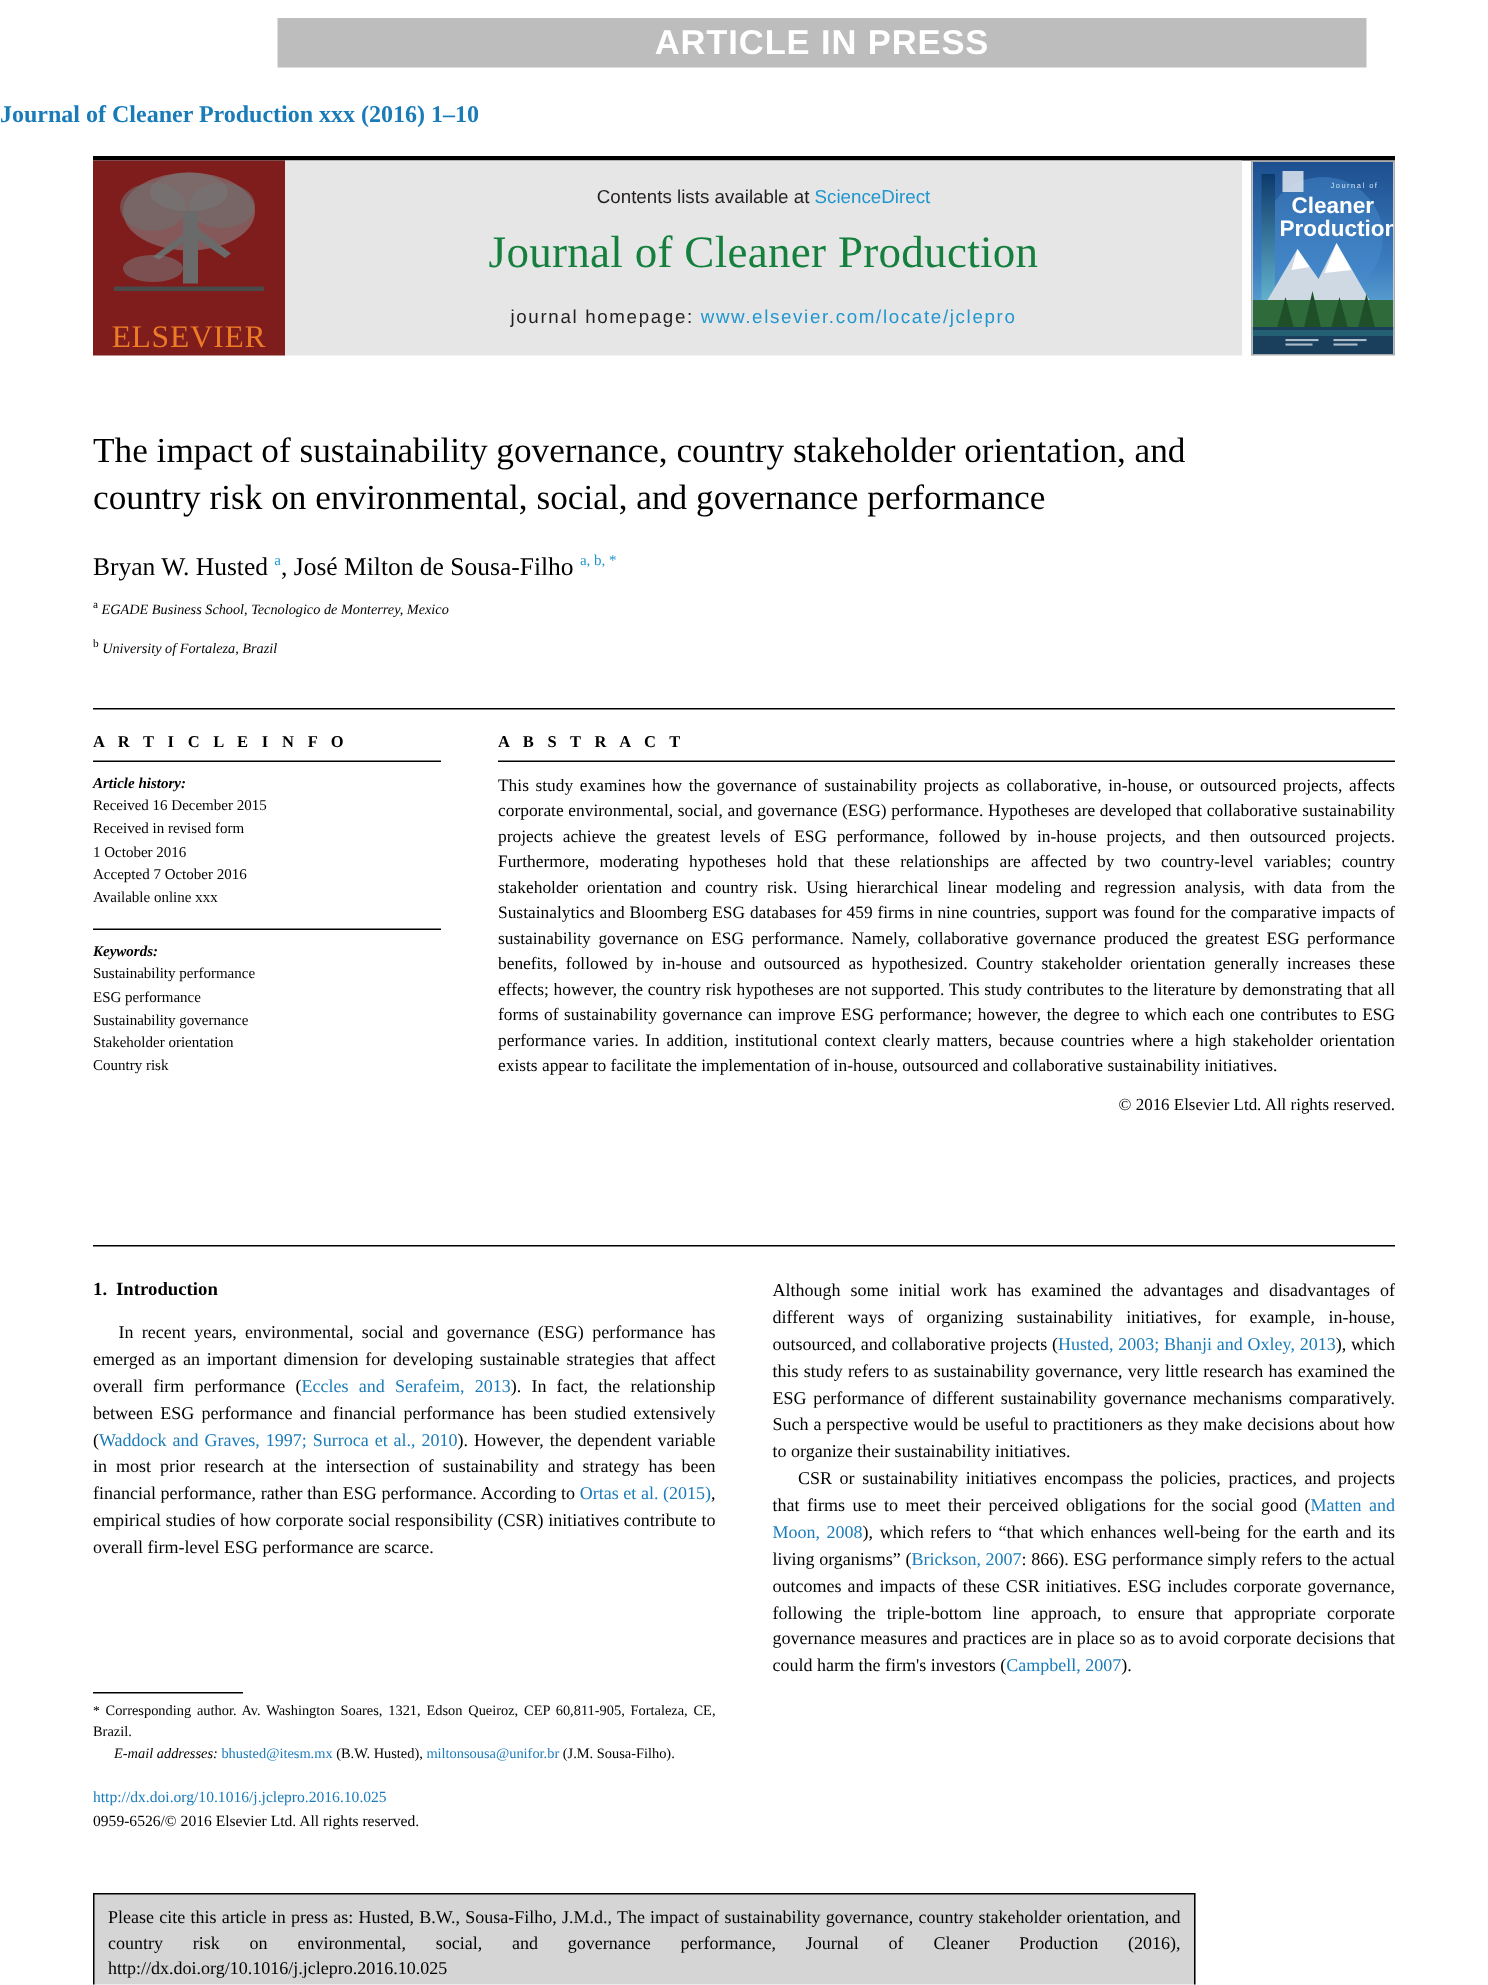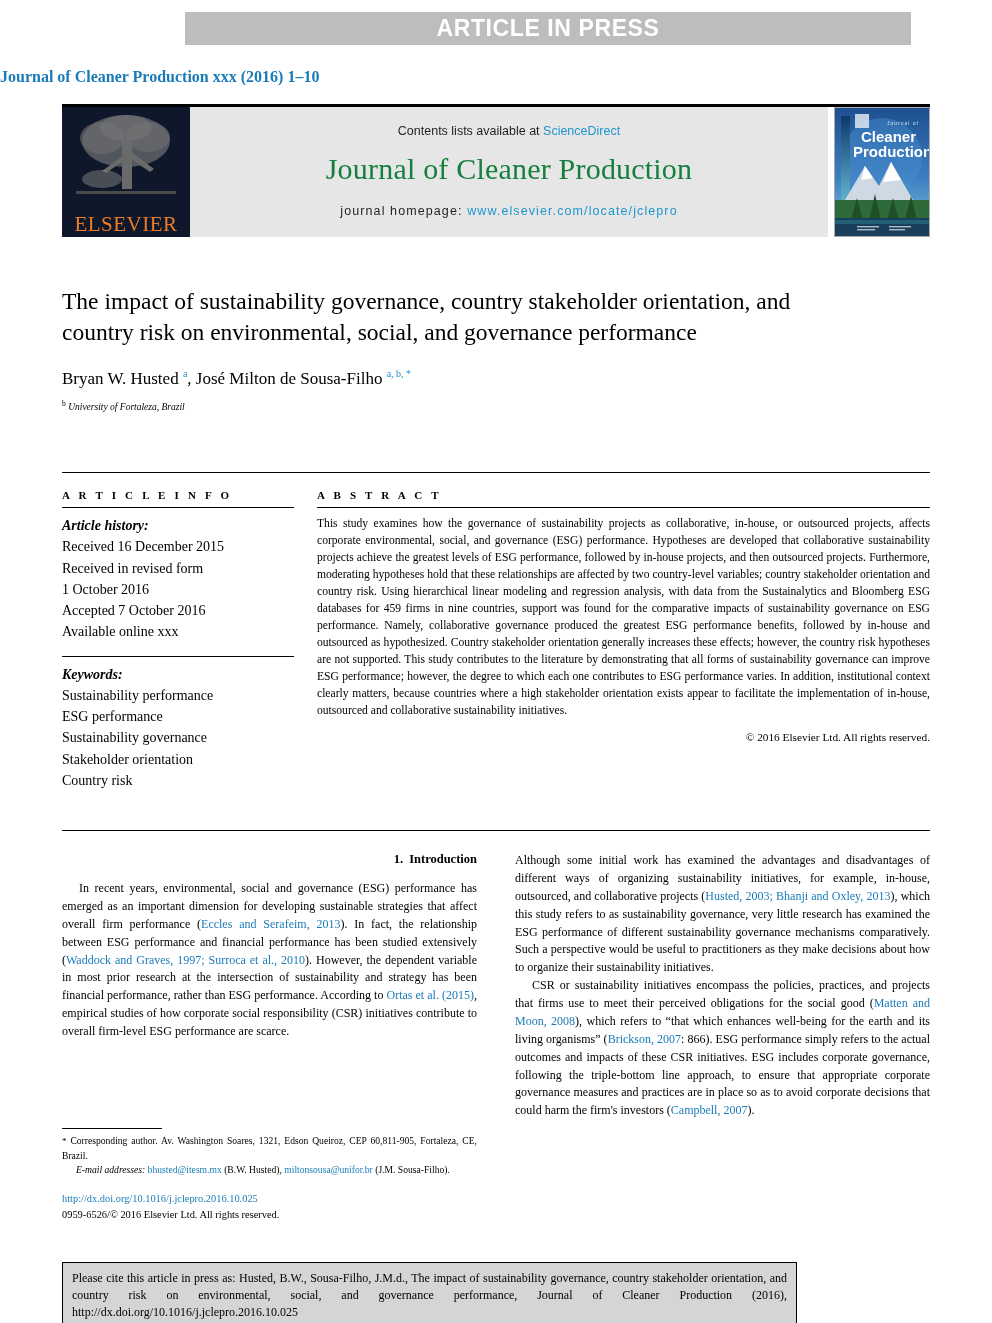--- a/index.html
+++ b/index.html
@@ -66,21 +66,21 @@
   }
   .masthead-inner {
     display: flex;
     height: 130px;
     align-items: stretch;
   }
   .elsevier-logo {
     width: 128px;
     flex: 0 0 128px;
     position: relative;
-    background: #0f172a;
+    background: #7f1d1d;
     display: flex;
     flex-direction: column;
     align-items: center;
     justify-content: flex-end;
     padding-bottom: 2px;
     box-sizing: border-box;
   }
   .tree-svg { position:absolute; top:4px; left:10px; }
   .elsevier-word {
     font-family: "Liberation Serif", serif;
@@ -159,30 +159,30 @@
   }
   .affil .sup-b { font-style: normal; font-size: 7.5px; vertical-align: super; }
 
   
   .rule-full {
     position: absolute; left: 62px; width: 868px; height: 0;
     border-top: 1px solid #000;
   }
   .info-abstract { position: absolute; left: 62px; top: 489px; width: 868px; display: flex; }
   .col-info { width: 232px; flex: 0 0 232px; }
-  .col-abs { flex: 1 1 auto; margin-left: 23px; }
+  .col-abs { flex: 1 1 auto; margin-left: 38px; }
   .sec-head {
     font-family: "Liberation Serif", serif;
     font-weight: bold;
     font-size: 11px;
     letter-spacing: 3.2px;
     margin-bottom: 6px;
   }
   .thin-rule { border-top: 1.6px solid #000; margin-bottom: 7px; }
-  .info-group { font-family: "Liberation Serif", serif; font-size: 14px; line-height: 1.52; }
+  .info-group { font-family: "Liberation Serif", serif; font-size: 10px; line-height: 1.52; }
   .info-group .ital { font-style: italic; font-weight: bold; }
   .info-sep { border-top: 1.4px solid #000; margin: 13px 0 7px 0; }
   .abs-body {
     font-family: "Liberation Serif", serif;
     font-size: 11.6px;
     line-height: 1.47;
     text-align: justify;
   }
   .abs-copy { text-align: right; margin-top: 12px; font-size: 11.3px; }
 
@@ -194,21 +194,20 @@
     width: 868px;
     display: flex;
     gap: 38px;
   }
   .bcol { width: 415px; flex: 0 0 415px; }
   .sec-title {
     font-family: "Liberation Serif", serif;
     font-weight: bold;
     font-size: 12.5px;
     margin: 0 0 13px 0;
-    text-align: right;
   }
   .sec-title .num { margin-right: 6px; }
   .para {
     font-family: "Liberation Serif", serif;
     font-size: 12px;
     line-height: 1.49;
     text-align: justify;
     margin: 0;
     text-indent: 17px;
   }
@@ -338,20 +337,23 @@
 
     </div>
   </div>
 
   <div class="title-block">
     <h1 class="art-title">The impact of sustainability governance, country stakeholder orientation, and country risk on environmental, social, and governance performance</h1>
     <div class="authors">
       <span>Bryan W. Husted </span><span class="sup">a</span><span>, José Milton de Sousa-Filho </span><span class="sup">a, b, *</span>
     </div>
     <div class="affil">
+      <span class="sup-b">a</span><span> EGADE Business School, Tecnologico de Monterrey, Mexico</span>
+    </div>
+    <div class="affil">
       <span class="sup-b">b</span><span> University of Fortaleza, Brazil</span>
     </div>
   </div>
 
   <div class="rule-full" style="top:472px"></div>
 
   <div class="info-abstract">
 
     <div class="col-info">
       <div class="sec-head">A R T I C L E  I N F O</div>

